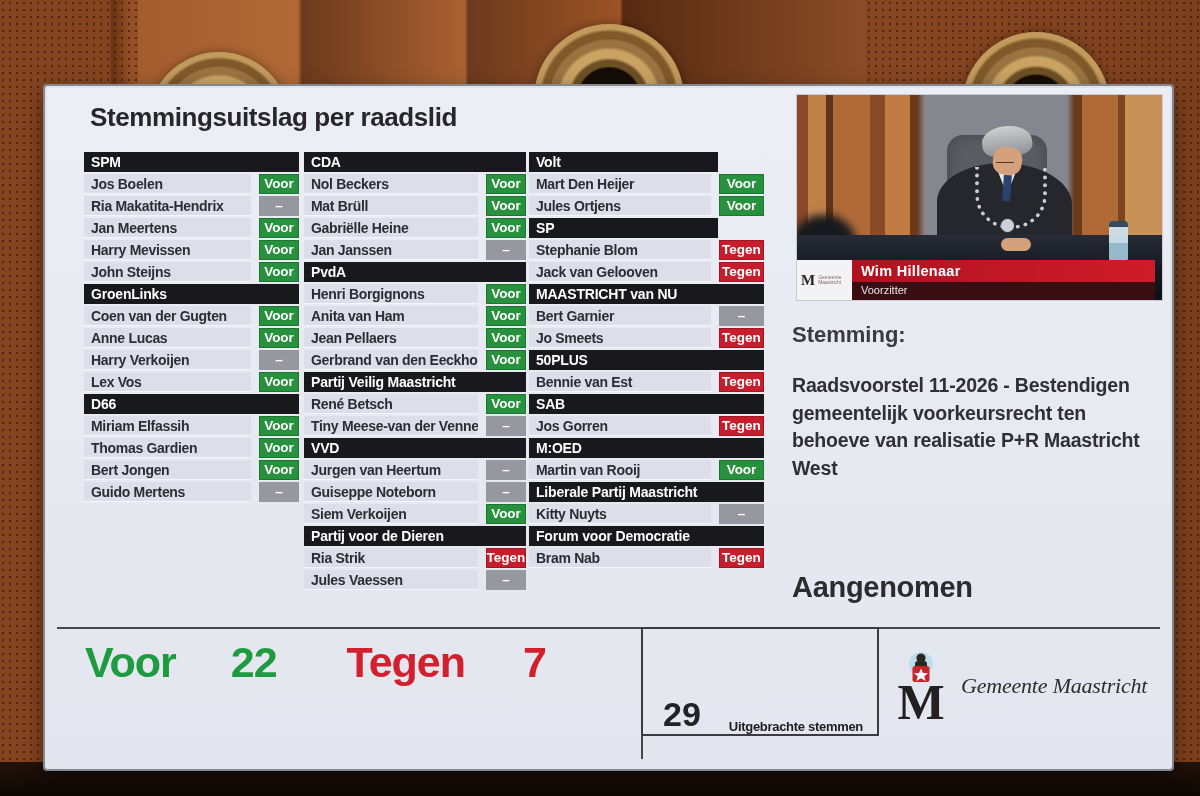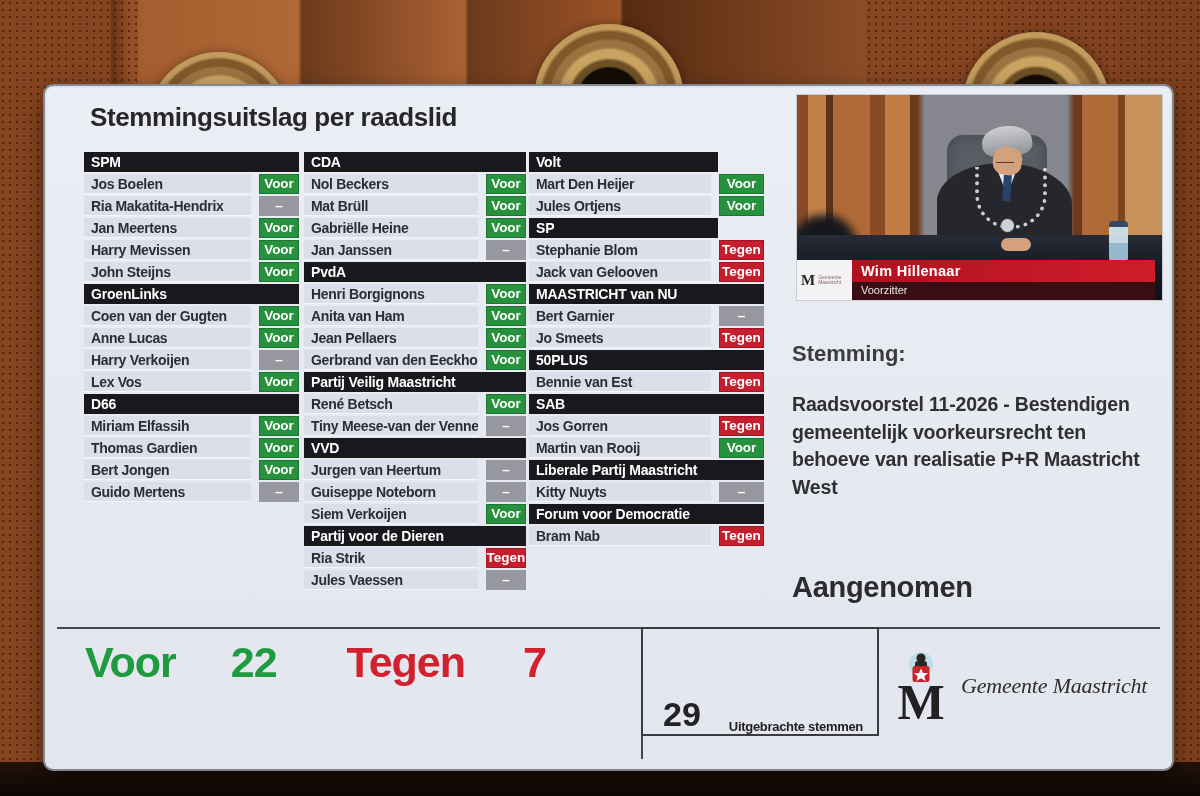--- a/index.html
+++ b/index.html
@@ -23,21 +23,21 @@
     box-shadow:0 0 10px rgba(0,0,0,.35);}
   .s1{left:148px;top:52px;width:142px;height:142px;}
   .s2{left:534px;top:24px;width:150px;height:150px;}
   .s3{left:962px;top:32px;width:148px;height:148px;}
   .floor{position:absolute;left:0;right:0;top:762px;height:34px;
          background:linear-gradient(180deg,#241209 0,#140a05 70%,#0c0703 100%);}
 
   
   .screen{position:absolute;left:45px;top:86px;width:1123px;height:679px;
           background:linear-gradient(180deg,#eceef5 0,#e7e9f1 55%,#e4e6ef 100%);
-          border:2px solid #e3e5ec;border-radius:8px;
+          border:2px solid #e3e5ec;border-radius:2px;
           box-shadow:0 0 0 2px #83878f,0 8px 22px rgba(0,0,0,.55);}
   .scr-title{position:absolute;left:43px;top:14px;font-size:26px;font-weight:700;
              color:#26262b;letter-spacing:-.4px;}
 
   
   .vcol{position:absolute;top:64px;}
   .vcol.c0{left:37px;width:215px;}
   .vcol.c1{left:257px;width:222px;}
   .vcol.c2{left:482px;width:235px;}
   .party-row{height:20px;margin-bottom:2px;background:#19191d;color:#fff;
@@ -95,21 +95,21 @@
            background:linear-gradient(90deg,#b01220,#cf1c2a);
            color:#fff;font-size:14.5px;font-weight:700;line-height:22px;padding-left:9px;
            letter-spacing:.3px;box-sizing:border-box;}
   .lt-role{left:55px;top:187px;width:303px;height:18px;background:#380e13;
            color:#eee4e4;font-size:11px;line-height:17px;padding-left:9px;box-sizing:border-box;}
   .v-bottle{left:312px;top:126px;width:19px;height:40px;border-radius:4px 4px 3px 3px;
             background:linear-gradient(180deg,#2e4a66 0 16%,#cfe2ec 16% 55%,#9cc0d4 55% 100%);
             opacity:.95;}
 
   
-  .proposal{position:absolute;left:745px;top:253px;width:374px;color:#303036;}
+  .proposal{position:absolute;left:745px;top:234px;width:374px;color:#303036;}
   .prop-head{font-size:22px;font-weight:700;color:#3a3a40;}
   .prop-text{margin-top:24px;font-size:19.5px;font-weight:600;line-height:1.42;
              letter-spacing:-.2px;color:#2f2f35;}
   .prop-result{position:absolute;left:745px;top:483px;font-size:29px;font-weight:700;
                color:#2b2b30;letter-spacing:-.3px;}
 
   
   .rule{position:absolute;left:10px;right:10px;top:539px;height:2px;background:#46464c;}
   .vrule{position:absolute;left:594px;top:539px;width:2px;height:132px;background:#46464c;}
   .totals-left{position:absolute;left:38px;top:550px;width:540px;display:flex;
@@ -297,20 +297,21 @@
         <div class="party-row">50PLUS</div>
         <div class="member-row">
           <div class="name-cell">Bennie van Est</div>
           <div class="badge tegen">Tegen</div>
         </div>
         <div class="party-row">SAB</div>
         <div class="member-row">
           <div class="name-cell">Jos Gorren</div>
           <div class="badge tegen">Tegen</div>
         </div>
+        <div class="party-row">M:OED</div>
         <div class="member-row">
           <div class="name-cell">Martin van Rooij</div>
           <div class="badge voor">Voor</div>
         </div>
         <div class="party-row">Liberale Partij Maastricht</div>
         <div class="member-row">
           <div class="name-cell">Kitty Nuyts</div>
           <div class="badge dash">–</div>
         </div>
         <div class="party-row">Forum voor Democratie</div>

